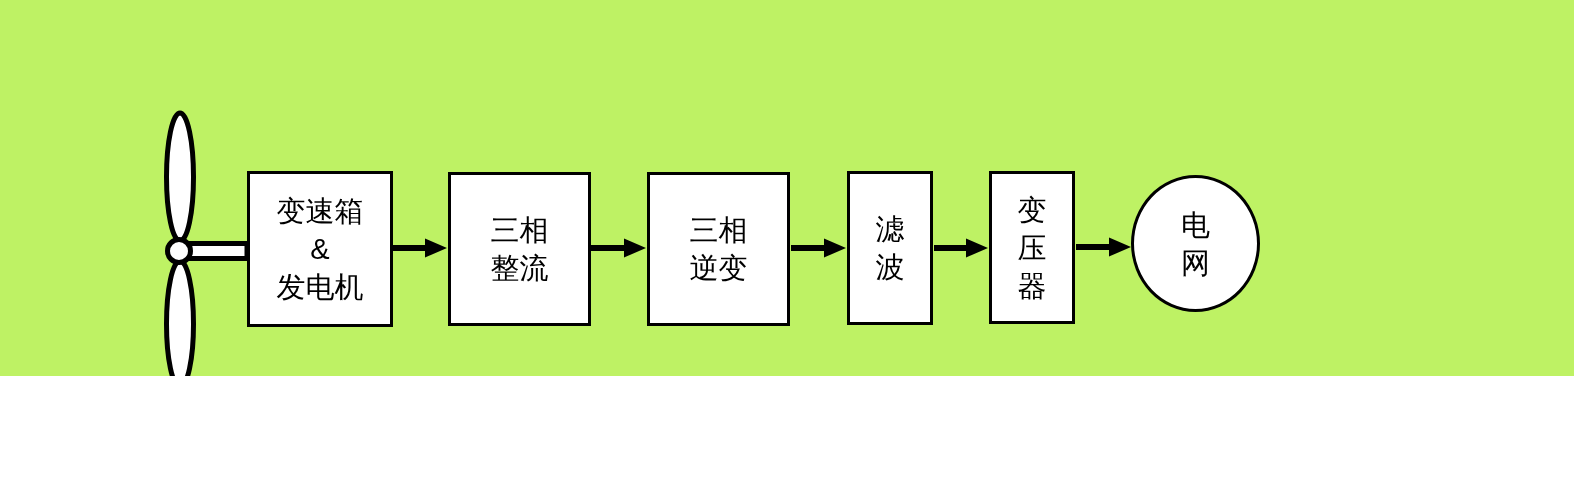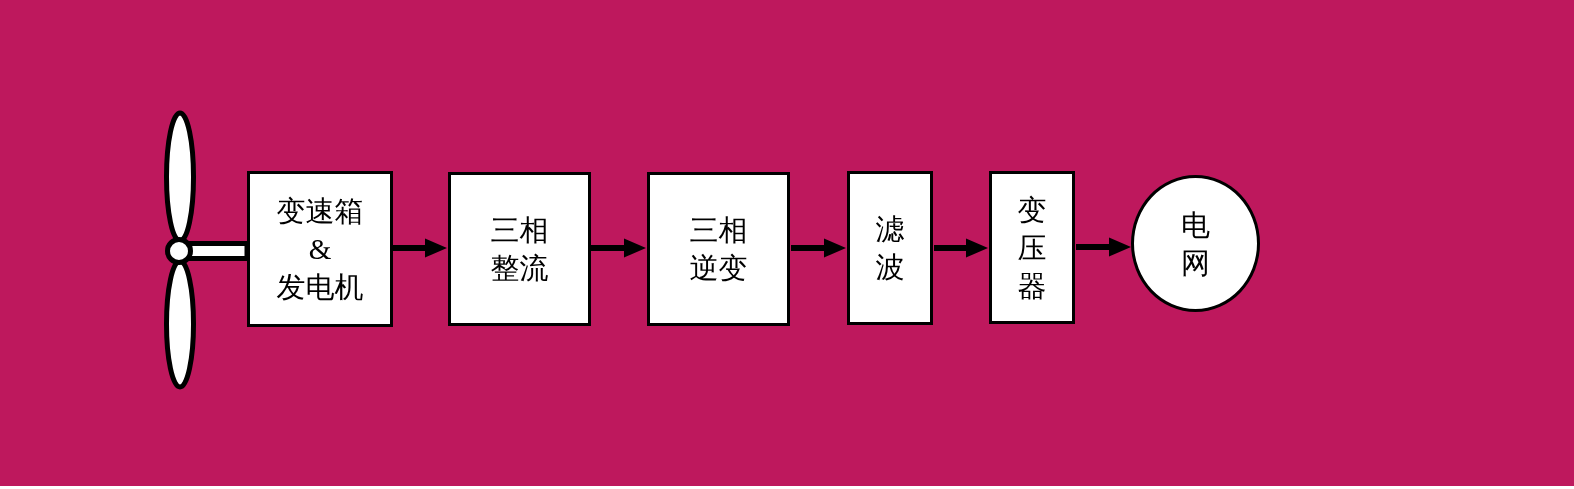--- a/index.html
+++ b/index.html
@@ -3,23 +3,23 @@
 <meta charset="utf-8">
 <style>
   html, body {
     margin: 0;
     padding: 0;
     background: #ffffff;
   }
   .canvas {
     position: relative;
     width: 1574px;
-    height: 486px;
-    background: #be185d;
-    font-family: Liberation Serif, serif;
+    height: 376px;
+    background: #bef264;
+    font-family: Liberation Sans, sans-serif;
     color: #000000;
     overflow: hidden;
   }
   .svg-layer {
     position: absolute;
     left: 0;
     top: 0;
     width: 1574px;
     height: 489px;
   }

